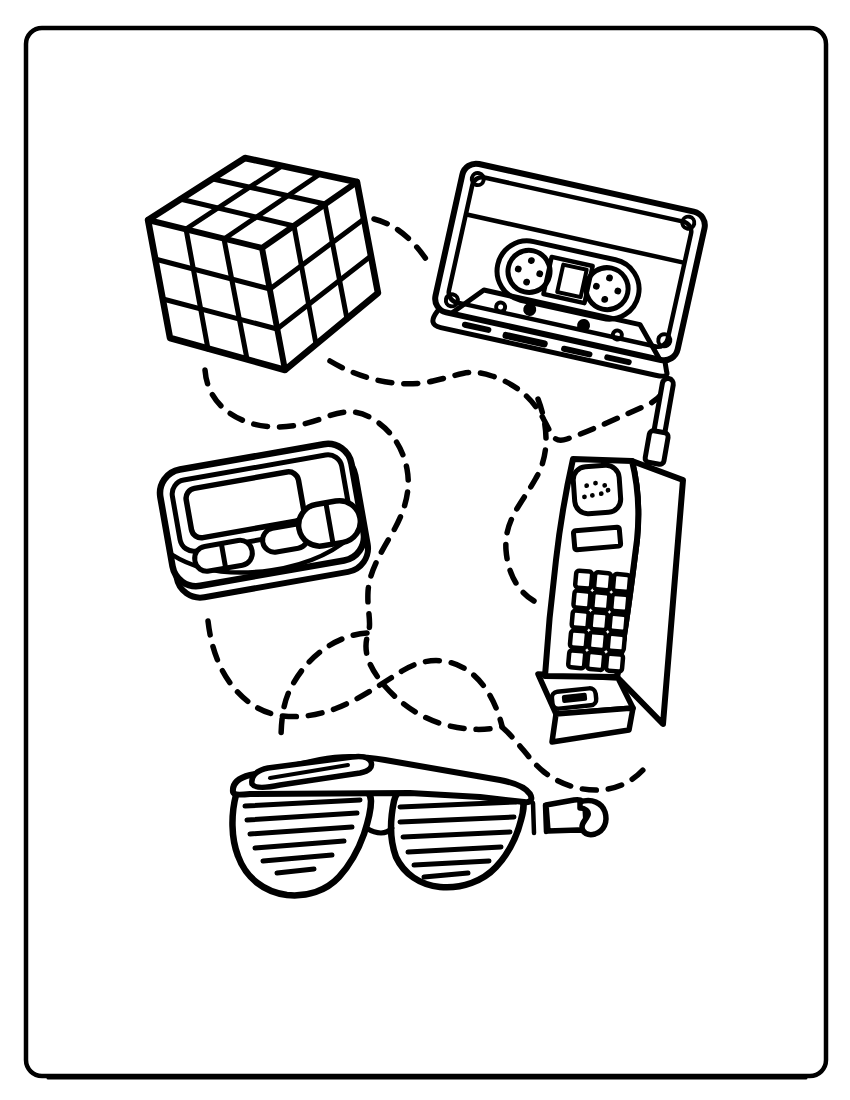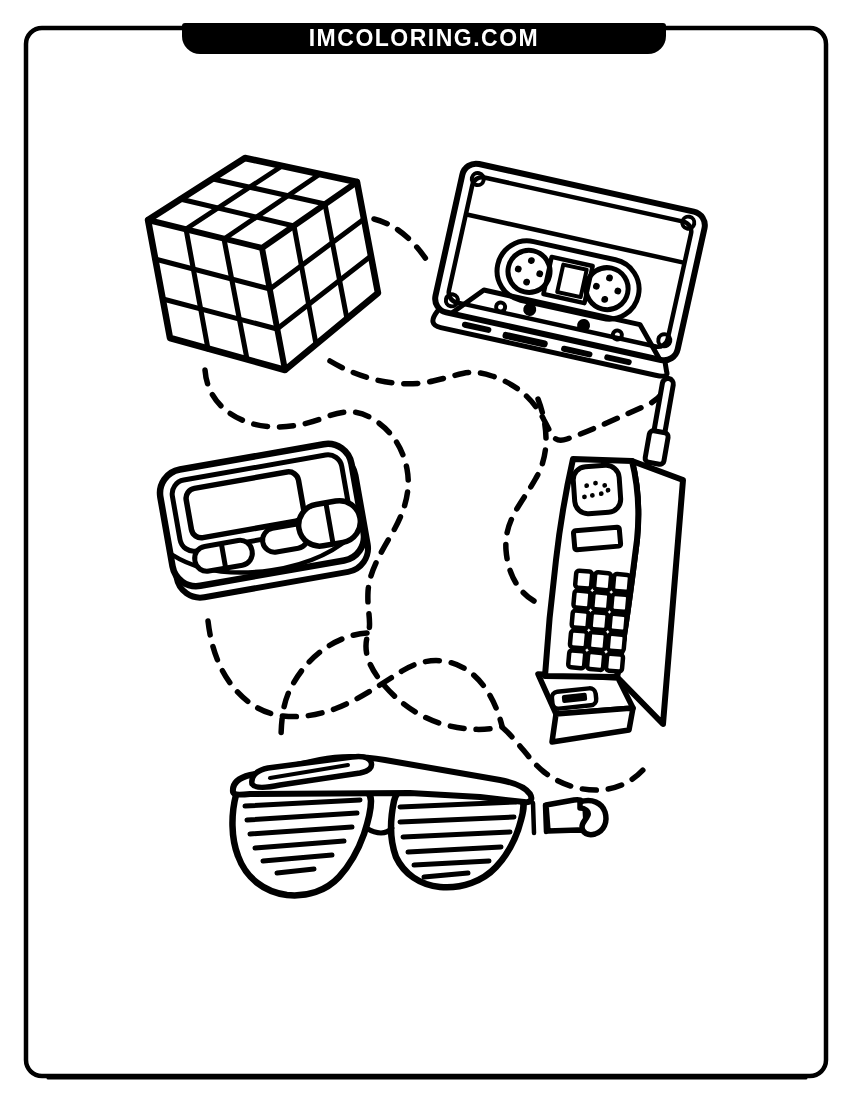--- a/index.html
+++ b/index.html
@@ -200,17 +200,14 @@
     </g>
     <g stroke-width="5">
       <path d="M245,806 L360,800 M247,820 L357,813 M250,834 L352,827
                M255,848 L344,841 M263,861 L332,855 M277,873 L314,869"></path>
       <path d="M400,807 L516,802 M400,822 L514,817 M403,837 L510,832
                M408,852 L501,847 M414,865 L489,861 M424,877 L468,873"></path>
     </g>
   </g>
 </svg>
 
-<div class="banner">
-  <span>IMCOLORING.COM</span>
+
 </div>
 
-</div>
-
 </body></html>

